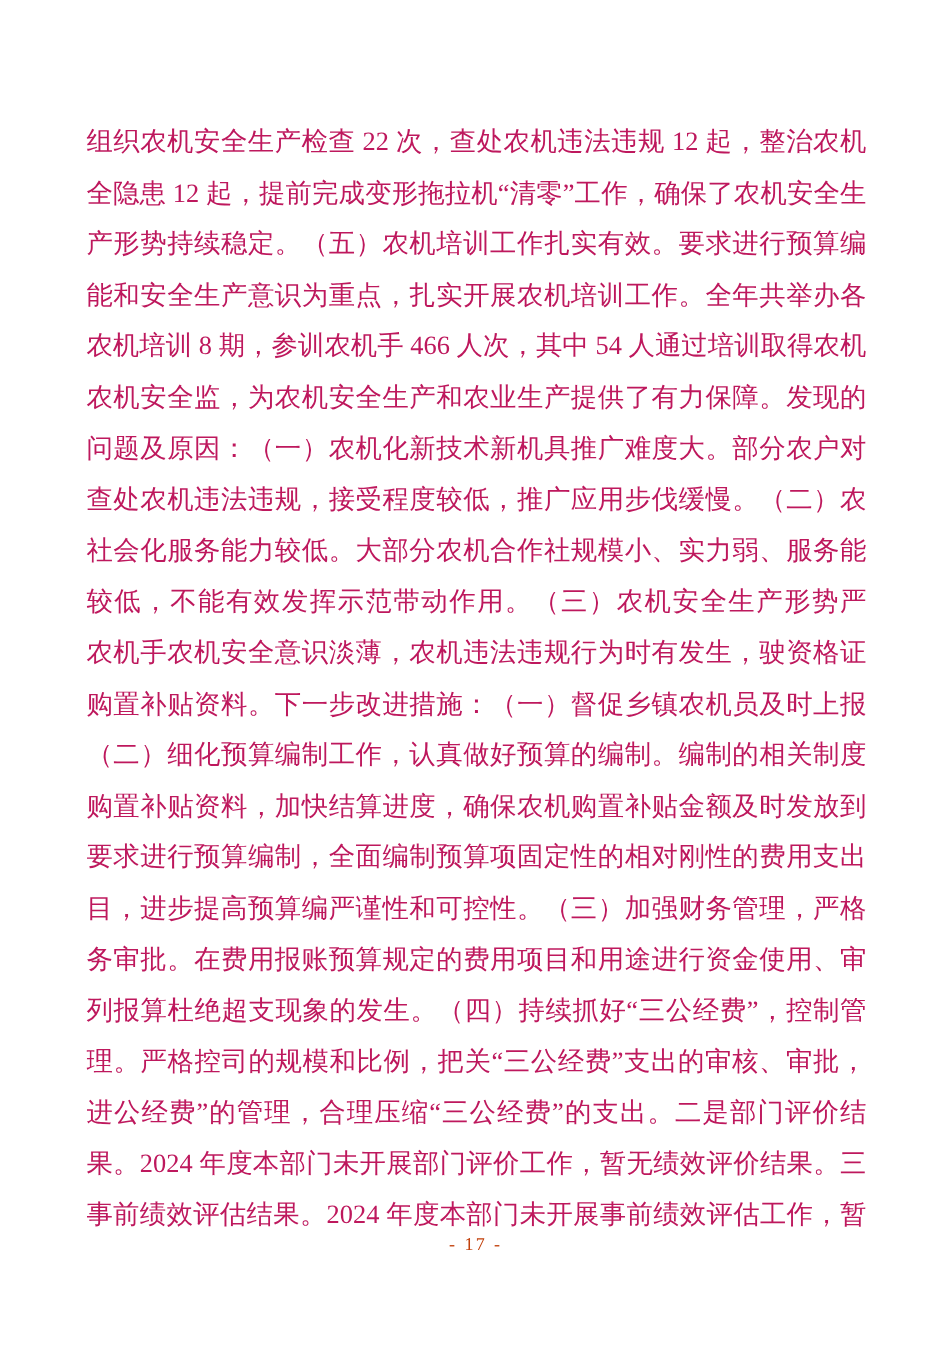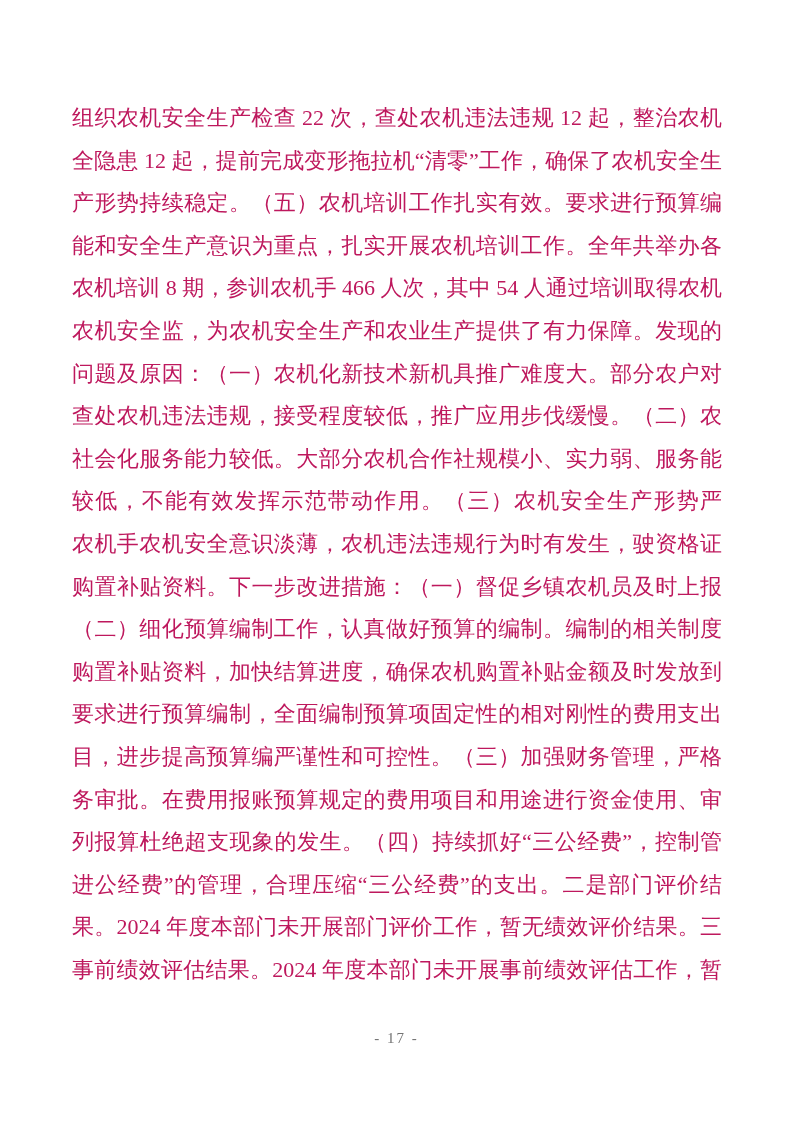--- a/index.html
+++ b/index.html
@@ -31,21 +31,21 @@
     overflow: hidden;
     font-weight: 400;
   }
   .footer {
     position: absolute;
     left: 0;
     right: 0;
     top: 1030px;
     text-align: center;
     font-size: 15px;
-    color: #737373;
+    color: #c2410c;
     letter-spacing: 2px;
   }
 </style>
 </head>
 <body>
 
 <div class="page">
   <div class="textblock">
     <div class="line">组织农机安全生产检查 22 次，查处农机违法违规 12 起，整治农机安</div>
     <div class="line">全隐患 12 起，提前完成变形拖拉机“清零”工作，确保了农机安全生</div>
@@ -58,18 +58,19 @@
     <div class="line">社会化服务能力较低。大部分农机合作社规模小、实力弱、服务能力</div>
     <div class="line">较低，不能有效发挥示范带动作用。（三）农机安全生产形势严峻。</div>
     <div class="line">农机手农机安全意识淡薄，农机违法违规行为时有发生，驶资格证</div>
     <div class="line">购置补贴资料。下一步改进措施：（一）督促乡镇农机员及时上报农机</div>
     <div class="line">（二）细化预算编制工作，认真做好预算的编制。编制的相关制度和</div>
     <div class="line">购置补贴资料，加快结算进度，确保农机购置补贴金额及时发放到位。</div>
     <div class="line">要求进行预算编制，全面编制预算项固定性的相对刚性的费用支出项</div>
     <div class="line">目，进步提高预算编严谨性和可控性。（三）加强财务管理，严格财</div>
     <div class="line">务审批。在费用报账预算规定的费用项目和用途进行资金使用、审核，</div>
     <div class="line">列报算杜绝超支现象的发生。（四）持续抓好“三公经费”，控制管</div>
+    <div class="line">理。严格控司的规模和比例，把关“三公经费”支出的审核、审批，</div>
     <div class="line">进公经费”的管理，合理压缩“三公经费”的支出。二是部门评价结</div>
     <div class="line">果。2024 年度本部门未开展部门评价工作，暂无绩效评价结果。三是</div>
     <div class="line">事前绩效评估结果。2024 年度本部门未开展事前绩效评估工作，暂无</div>
   </div>
   <div class="footer">- 17 -</div>
 </div>
 
 </body></html>

